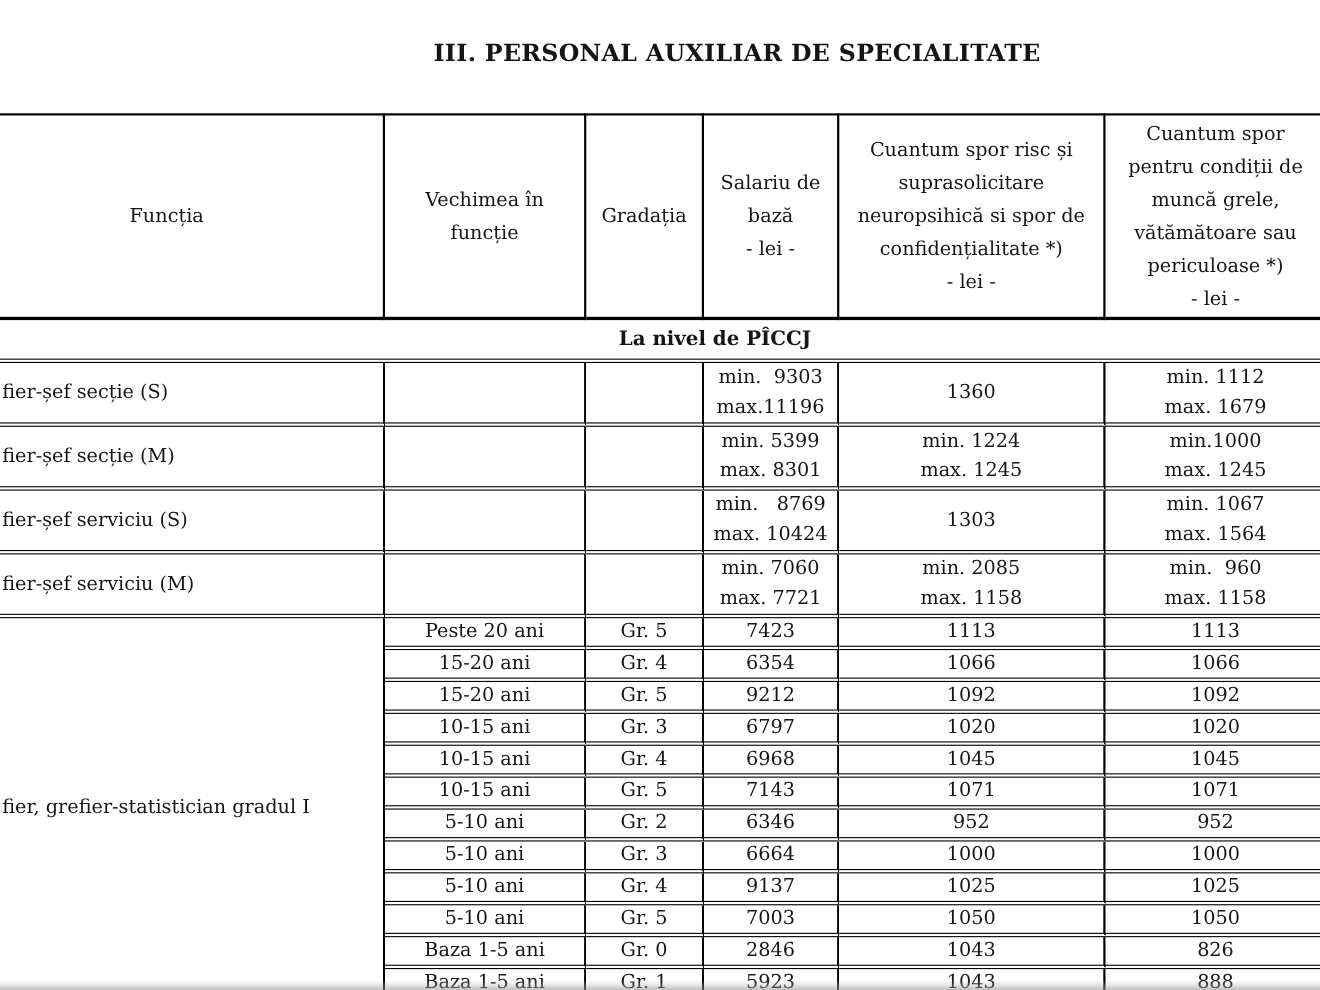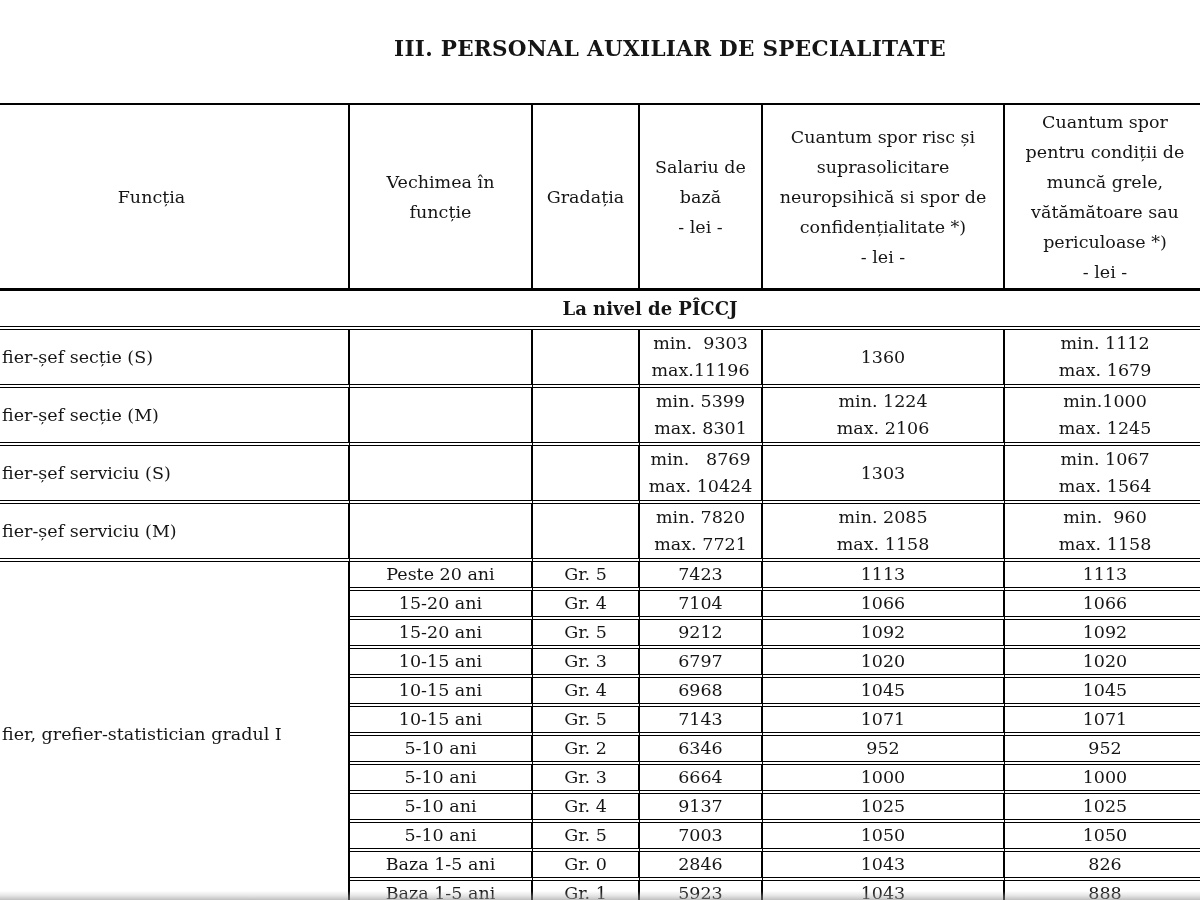--- a/index.html
+++ b/index.html
@@ -137,58 +137,58 @@
       <td class="last">min. 1112
 max. 1679</td>
     </tr>
     <tr class="mgmt-row">
       <td class="functie-cell">fier-șef secție (M)</td>
       <td></td>
       <td></td>
       <td>min. 5399
 max. 8301</td>
       <td>min. 1224
-max. 2106</td>
+max. 1245</td>
       <td class="last">min.1000
 max. 1245</td>
     </tr>
     <tr class="mgmt-row">
       <td class="functie-cell">fier-șef serviciu (S)</td>
       <td></td>
       <td></td>
       <td>min.   8769
 max. 10424</td>
       <td>1303</td>
       <td class="last">min. 1067
 max. 1564</td>
     </tr>
     <tr class="mgmt-row">
       <td class="functie-cell">fier-șef serviciu (M)</td>
       <td></td>
       <td></td>
-      <td>min. 7820
+      <td>min. 7060
 max. 7721</td>
       <td>min. 2085
 max. 1158</td>
       <td class="last">min.  960
 max. 1158</td>
     </tr>
 
     <tr class="grade-row">
       <td class="group-cell" rowspan="12">fier, grefier-statistician gradul I</td>
       <td>Peste 20 ani</td>
       <td>Gr. 5</td>
       <td>7423</td>
       <td>1113</td>
       <td class="last">1113</td>
     </tr>
     <tr class="grade-row">
       <td>15-20 ani</td>
       <td>Gr. 4</td>
-      <td>7104</td>
+      <td>6354</td>
       <td>1066</td>
       <td class="last">1066</td>
     </tr>
     <tr class="grade-row">
       <td>15-20 ani</td>
       <td>Gr. 5</td>
       <td>9212</td>
       <td>1092</td>
       <td class="last">1092</td>
     </tr>

